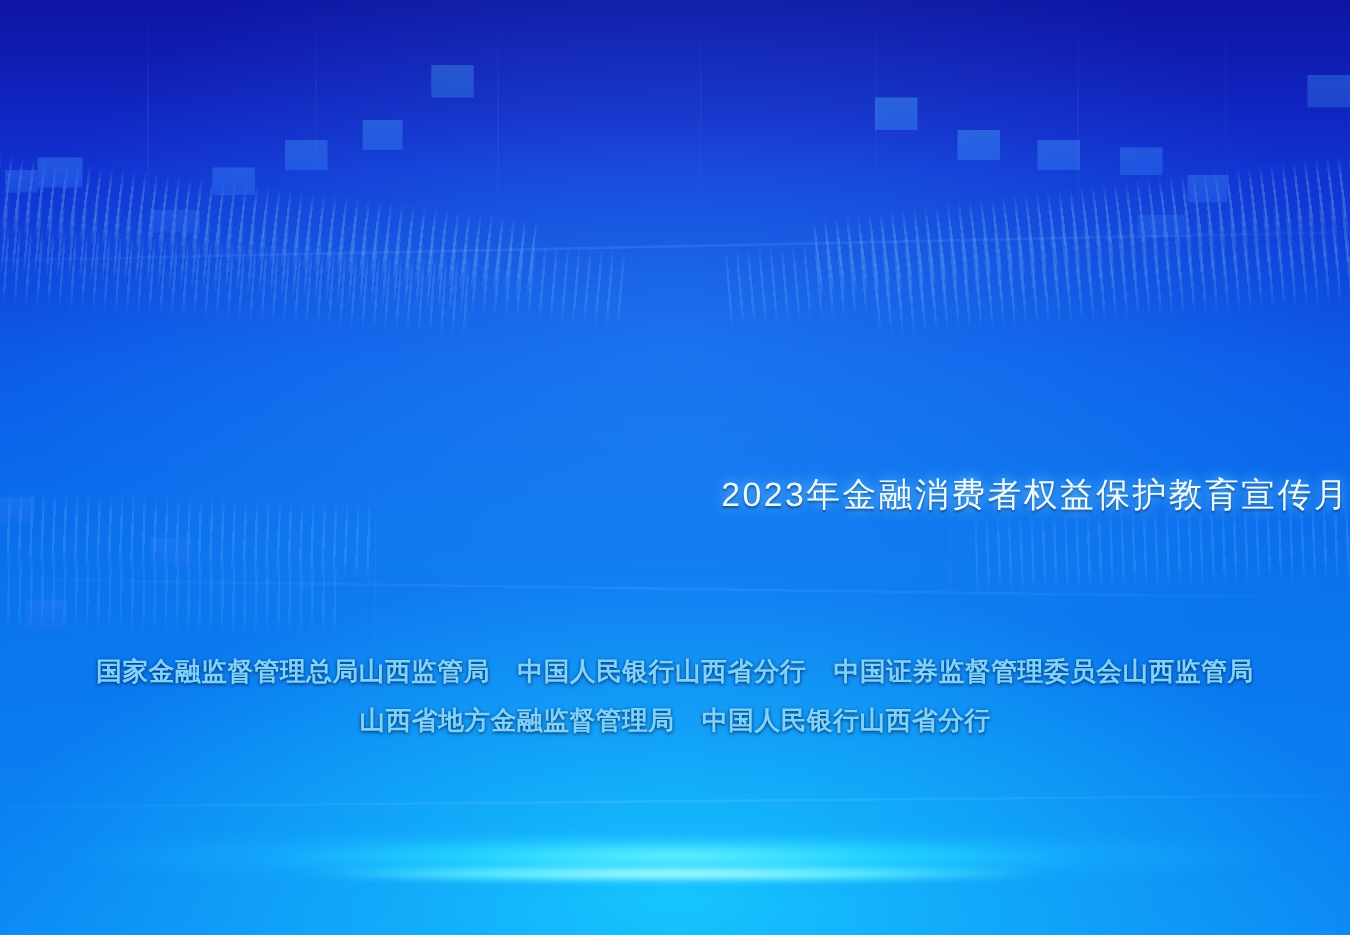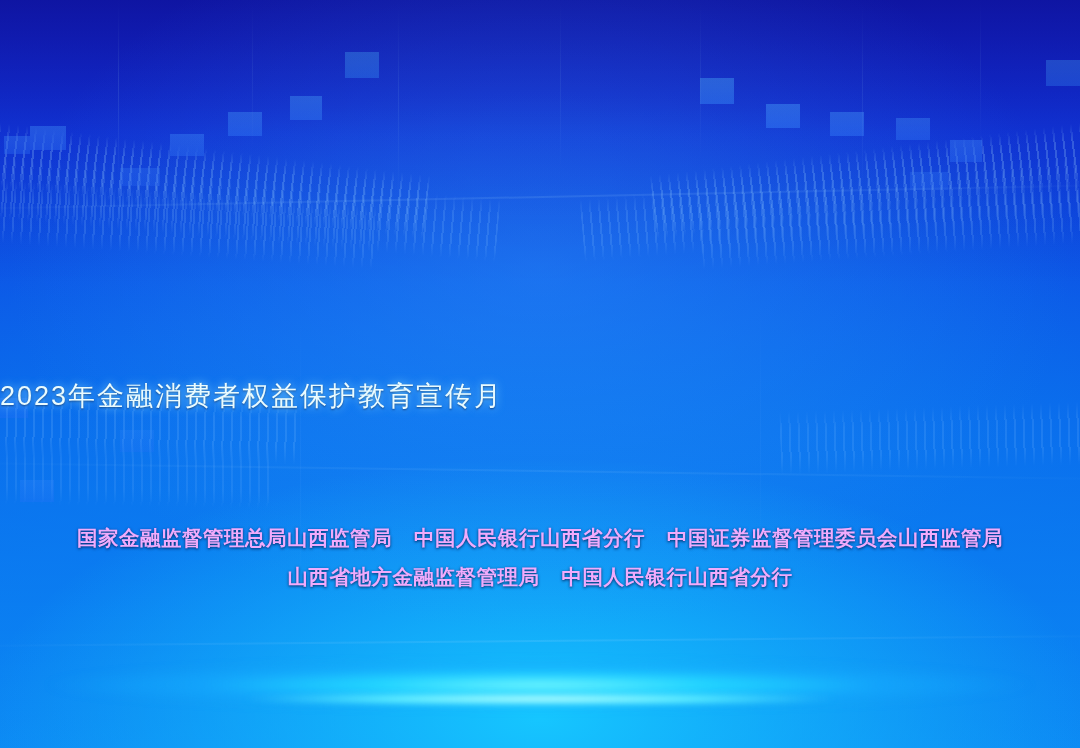--- a/index.html
+++ b/index.html
@@ -107,21 +107,21 @@
             background-clip:text;
     color:transparent;
     -webkit-text-fill-color:transparent;
     filter:drop-shadow(2px 5px 3px rgba(2,16,64,.8));
     padding:0 2px;
   }
   .hl-gap{display:inline-block;width:26px;}
 
   .subtitle{
     position:absolute;left:0;right:0;top:378px;
-    text-align:left;
+    text-align:right;
     font-size:27px;
     color:#e9fbff;
     letter-spacing:2px;
     text-shadow:0 0 10px rgba(140,225,255,.9), 0 1px 2px rgba(0,20,70,.7);
   }
   .daterange{
     position:absolute;left:0;right:0;top:425px;
     text-align:center;
     font-size:27px;
     color:#e9fbff;
@@ -129,21 +129,21 @@
     text-shadow:0 0 10px rgba(140,225,255,.9), 0 1px 2px rgba(0,20,70,.7);
   }
 
   .orgs{
     position:absolute;left:0;right:0;top:518px;
     text-align:center;
   }
   .org-line{
     font-size:20.5px;
     font-weight:bold;
-    color:#f0abfc;
+    color:#7dd3fc;
     letter-spacing:.5px;
     line-height:39px;
     text-shadow:0 1px 3px rgba(0,20,70,.85);
     white-space:nowrap;
   }
   .org-sep{display:inline-block;width:22px;}
 </style>
 </head>
 <body>
 

